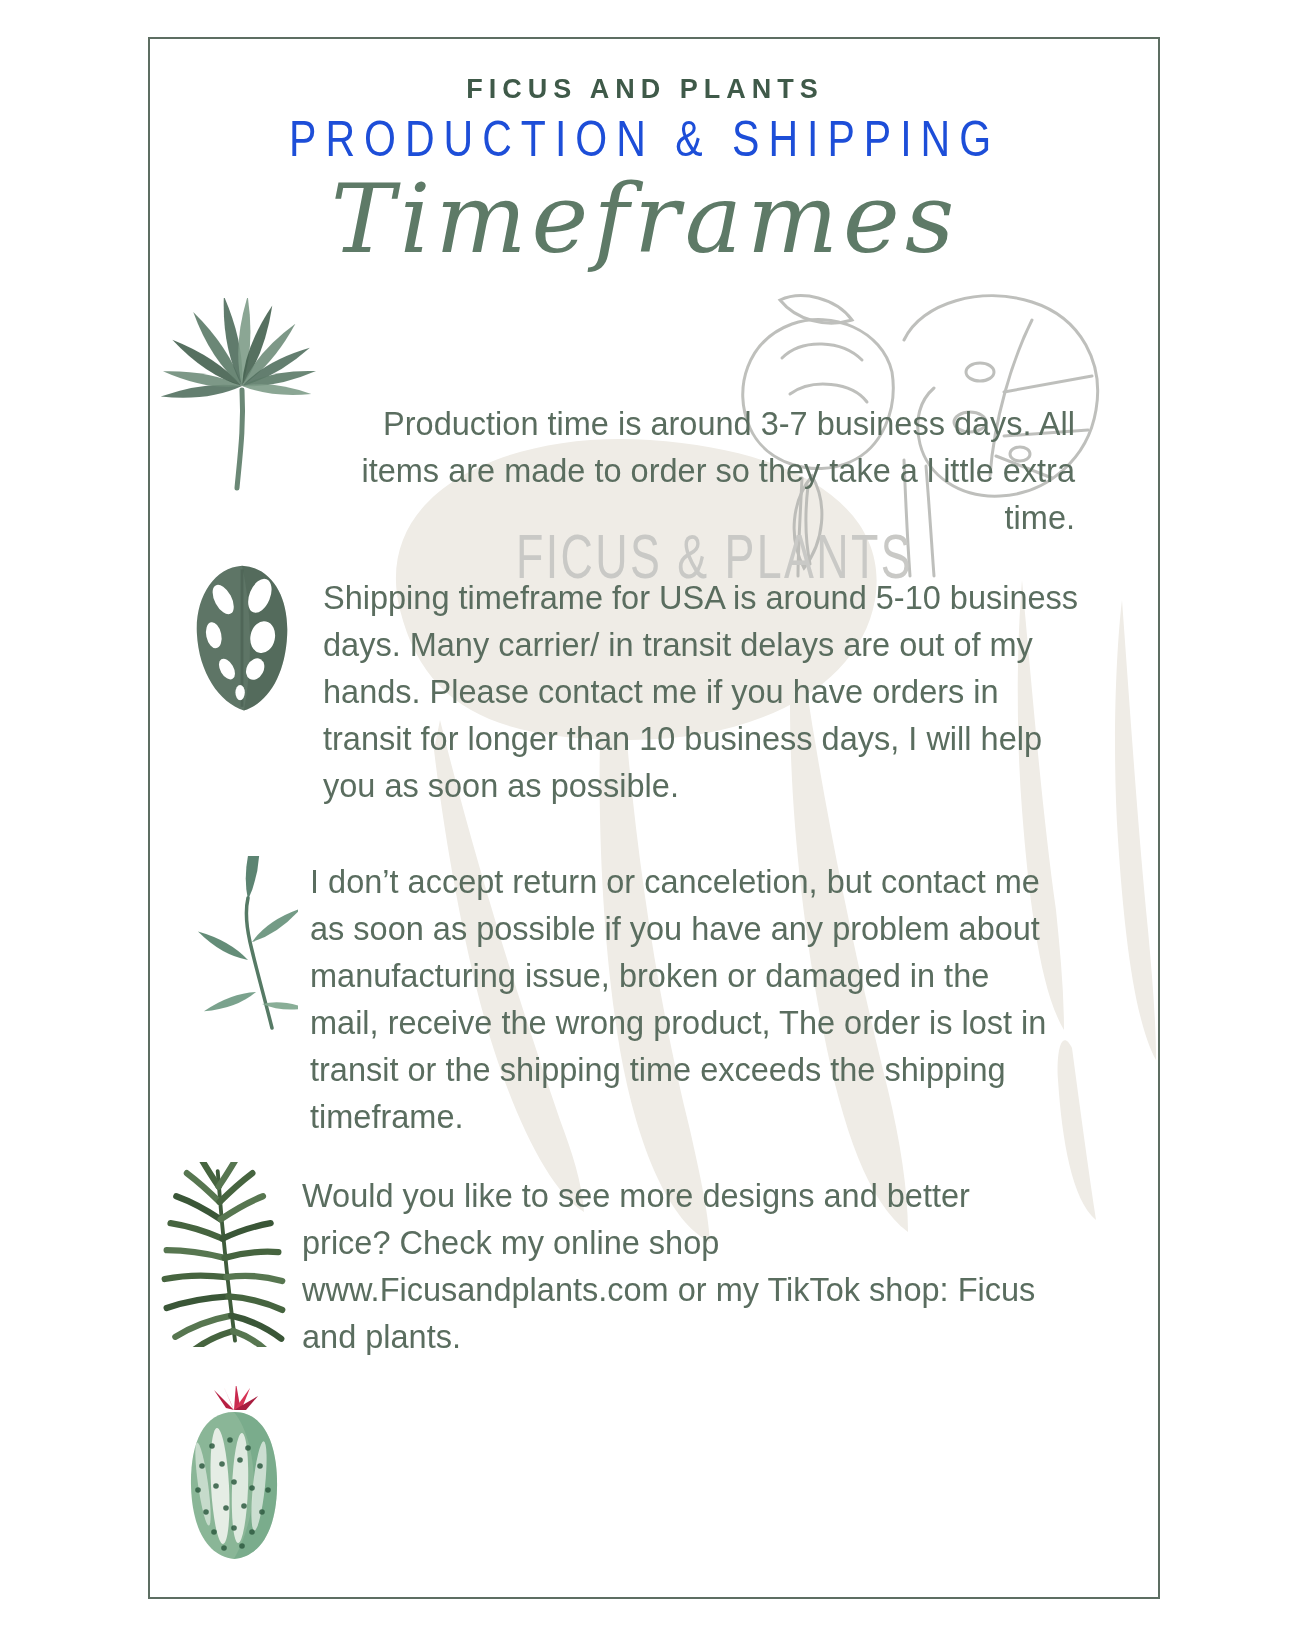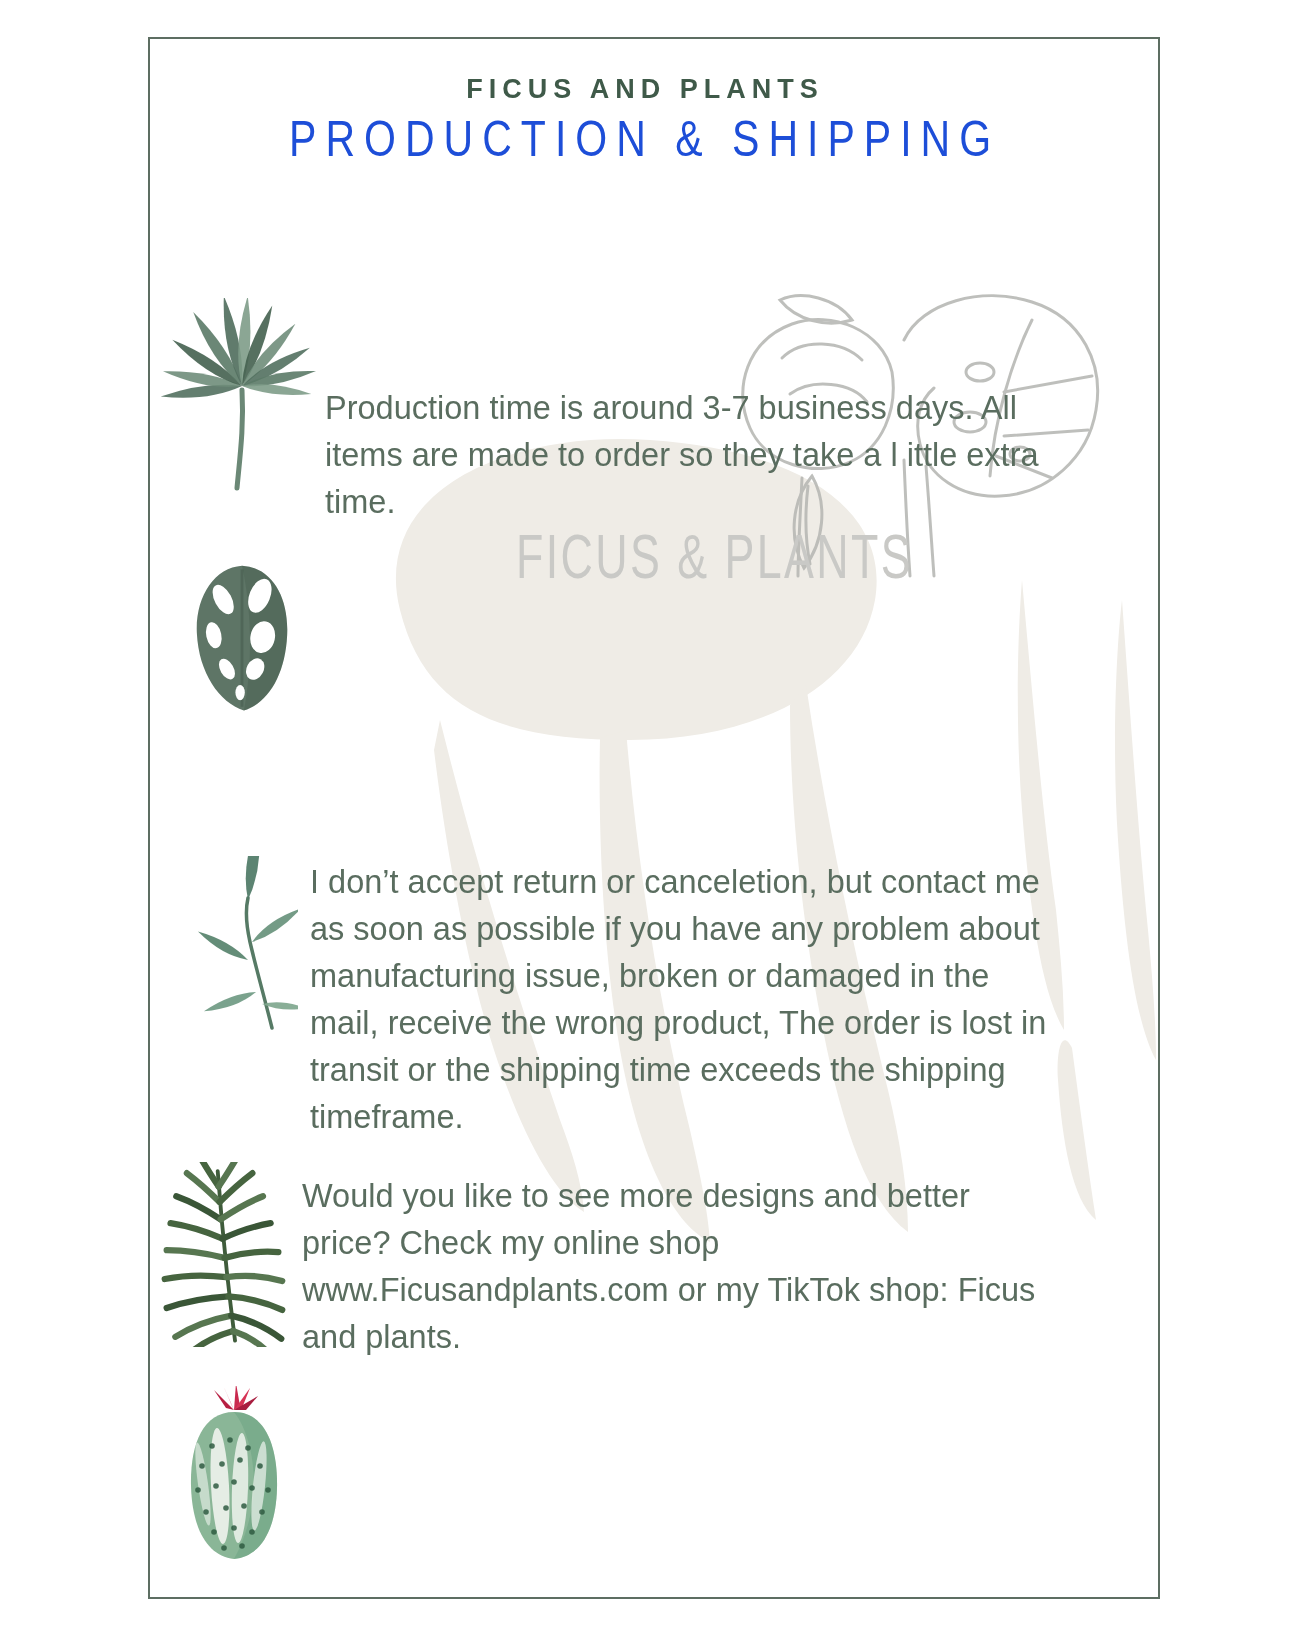--- a/index.html
+++ b/index.html
@@ -23,21 +23,21 @@
   .hdr{position:absolute;left:0;width:1290px;text-align:center;z-index:2;}
   .brand{top:74px;font-weight:700;font-size:27px;letter-spacing:6px;color:#3f5a49;}
   .title{top:110px;font-size:50px;letter-spacing:11px;color:#1d4ed8;font-weight:400;}
   .title .inner{display:inline-block;transform:scaleX(.82);transform-origin:center;white-space:nowrap;}
   .script{top:163px;font-family:"DejaVu Serif",serif;font-style:italic;font-size:96px;
           letter-spacing:5px;color:#5e7a67;}
 
   
   .sec-text{position:absolute;z-index:2;font-size:32.5px;line-height:47px;color:#5a6d5f;}
   .icon{position:absolute;z-index:2;}
-  #t1{left:325px;top:352px;width:750px;}
+  #t1{left:325px;top:368px;width:750px;text-align:right;}
   #t2{left:323px;top:542px;width:760px;}
   #t3{left:310px;top:826px;width:750px;}
   #t4{left:302px;top:1140px;width:740px;}
 
   
   .footer-text{position:absolute;left:325px;top:1400px;z-index:2;font-size:46px;
                font-weight:700;color:#4e604e;white-space:nowrap;}
   .footer-text .inner{display:inline-block;transform:scaleX(.96);transform-origin:left;
                border-bottom:4px solid #4e604e;padding-bottom:4px;}
 </style>
@@ -81,20 +81,21 @@
   </svg>
 
   <div class="wm wm-text">FICUS &amp; PLANTS</div>
 
   <div class="card-border"></div>
 
   <div class="hdr brand">FICUS AND PLANTS</div>
   <div class="hdr title">
     <span class="inner">PRODUCTION &amp; SHIPPING</span>
   </div>
+  <div class="hdr script">Timeframes</div>
 
   <svg class="icon" style="left:150px;top:298px;width:185px;height:195px" viewBox="0 0 185 195" xmlns="http://www.w3.org/2000/svg">
     <path d="M92,92 C94,128 90,158 87,190" stroke="#6b8876" stroke-width="5" fill="none" stroke-linecap="round"></path>
     <g>
       <path d="M0,0 Q35,-12 82,-2 Q36,9 0,0" transform="translate(92,88) rotate(174) scale(1)" fill="#52705f" opacity=".9"></path>
       <path d="M0,0 Q35,-12 82,-2 Q36,9 0,0" transform="translate(92,88) rotate(-168) scale(.98)" fill="#6f8d7a" opacity=".9"></path>
       <path d="M0,0 Q35,-12 82,-2 Q36,9 0,0" transform="translate(92,88) rotate(-145) scale(1.02)" fill="#44604f" opacity=".9"></path>
       <path d="M0,0 Q35,-12 82,-2 Q36,9 0,0" transform="translate(92,88) rotate(-122) scale(1.08)" fill="#5b7a67" opacity=".9"></path>
       <path d="M0,0 Q35,-12 82,-2 Q36,9 0,0" transform="translate(92,88) rotate(-100) scale(1.12)" fill="#52705f" opacity=".92"></path>
       <path d="M0,0 Q35,-12 82,-2 Q36,9 0,0" transform="translate(92,88) rotate(-85) scale(1.1)" fill="#7e9c88" opacity=".9"></path>
@@ -114,20 +115,21 @@
     <g fill="#ffffff">
       <ellipse cx="40" cy="42" rx="9" ry="17" transform="rotate(-28 40 42)"></ellipse>
       <ellipse cx="79" cy="38" rx="11" ry="19" transform="rotate(22 79 38)"></ellipse>
       <ellipse cx="30" cy="80" rx="8" ry="14" transform="rotate(-12 30 80)"></ellipse>
       <ellipse cx="82" cy="82" rx="13" ry="17" transform="rotate(12 82 82)"></ellipse>
       <ellipse cx="44" cy="116" rx="7" ry="12" transform="rotate(-30 44 116)"></ellipse>
       <ellipse cx="74" cy="116" rx="9" ry="12" transform="rotate(28 74 116)"></ellipse>
       <ellipse cx="58" cy="141" rx="5" ry="8"></ellipse>
     </g>
   </svg>
+  <p class="sec-text" id="t2">Shipping timeframe for USA is around 5-10 business days. Many carrier/ in transit delays are out of my hands. Please contact me if you have orders in transit for longer than 10 business days, I will help you as soon as possible.</p>
 
   <svg class="icon" style="left:198px;top:856px;width:100px;height:175px" viewBox="0 0 100 175" xmlns="http://www.w3.org/2000/svg">
     <path d="M74,172 C66,140 58,112 52,86 C48,68 47,55 50,42" stroke="#567a65" stroke-width="3.5" fill="none" stroke-linecap="round"></path>
     <path d="M0,0 Q32,-13 74,-3 Q33,9 0,0" transform="translate(50,44) rotate(-80) scale(1.05)" fill="#4e7a66" opacity=".92"></path>
     <path d="M0,0 Q32,-13 74,-3 Q33,9 0,0" transform="translate(54,86) rotate(-32) scale(.8)" fill="#68937c" opacity=".92"></path>
     <path d="M0,0 Q32,-13 74,-3 Q33,9 0,0" transform="translate(50,104) rotate(-148) scale(.78)" fill="#57836d" opacity=".92"></path>
     <path d="M0,0 Q32,-13 74,-3 Q33,9 0,0" transform="translate(58,136) rotate(162) scale(.75)" fill="#6f9a83" opacity=".92"></path>
     <path d="M0,0 Q32,-13 74,-3 Q33,9 0,0" transform="translate(64,148) rotate(8) scale(.6)" fill="#7fa78e" opacity=".92"></path>
   </svg>
   <p class="sec-text" id="t3">I don’t accept return or canceletion, but contact me as soon as possible if you have any problem about manufacturing issue, broken or damaged in the mail, receive the wrong product,  The order is lost in transit or the shipping time exceeds the shipping timeframe.</p>

